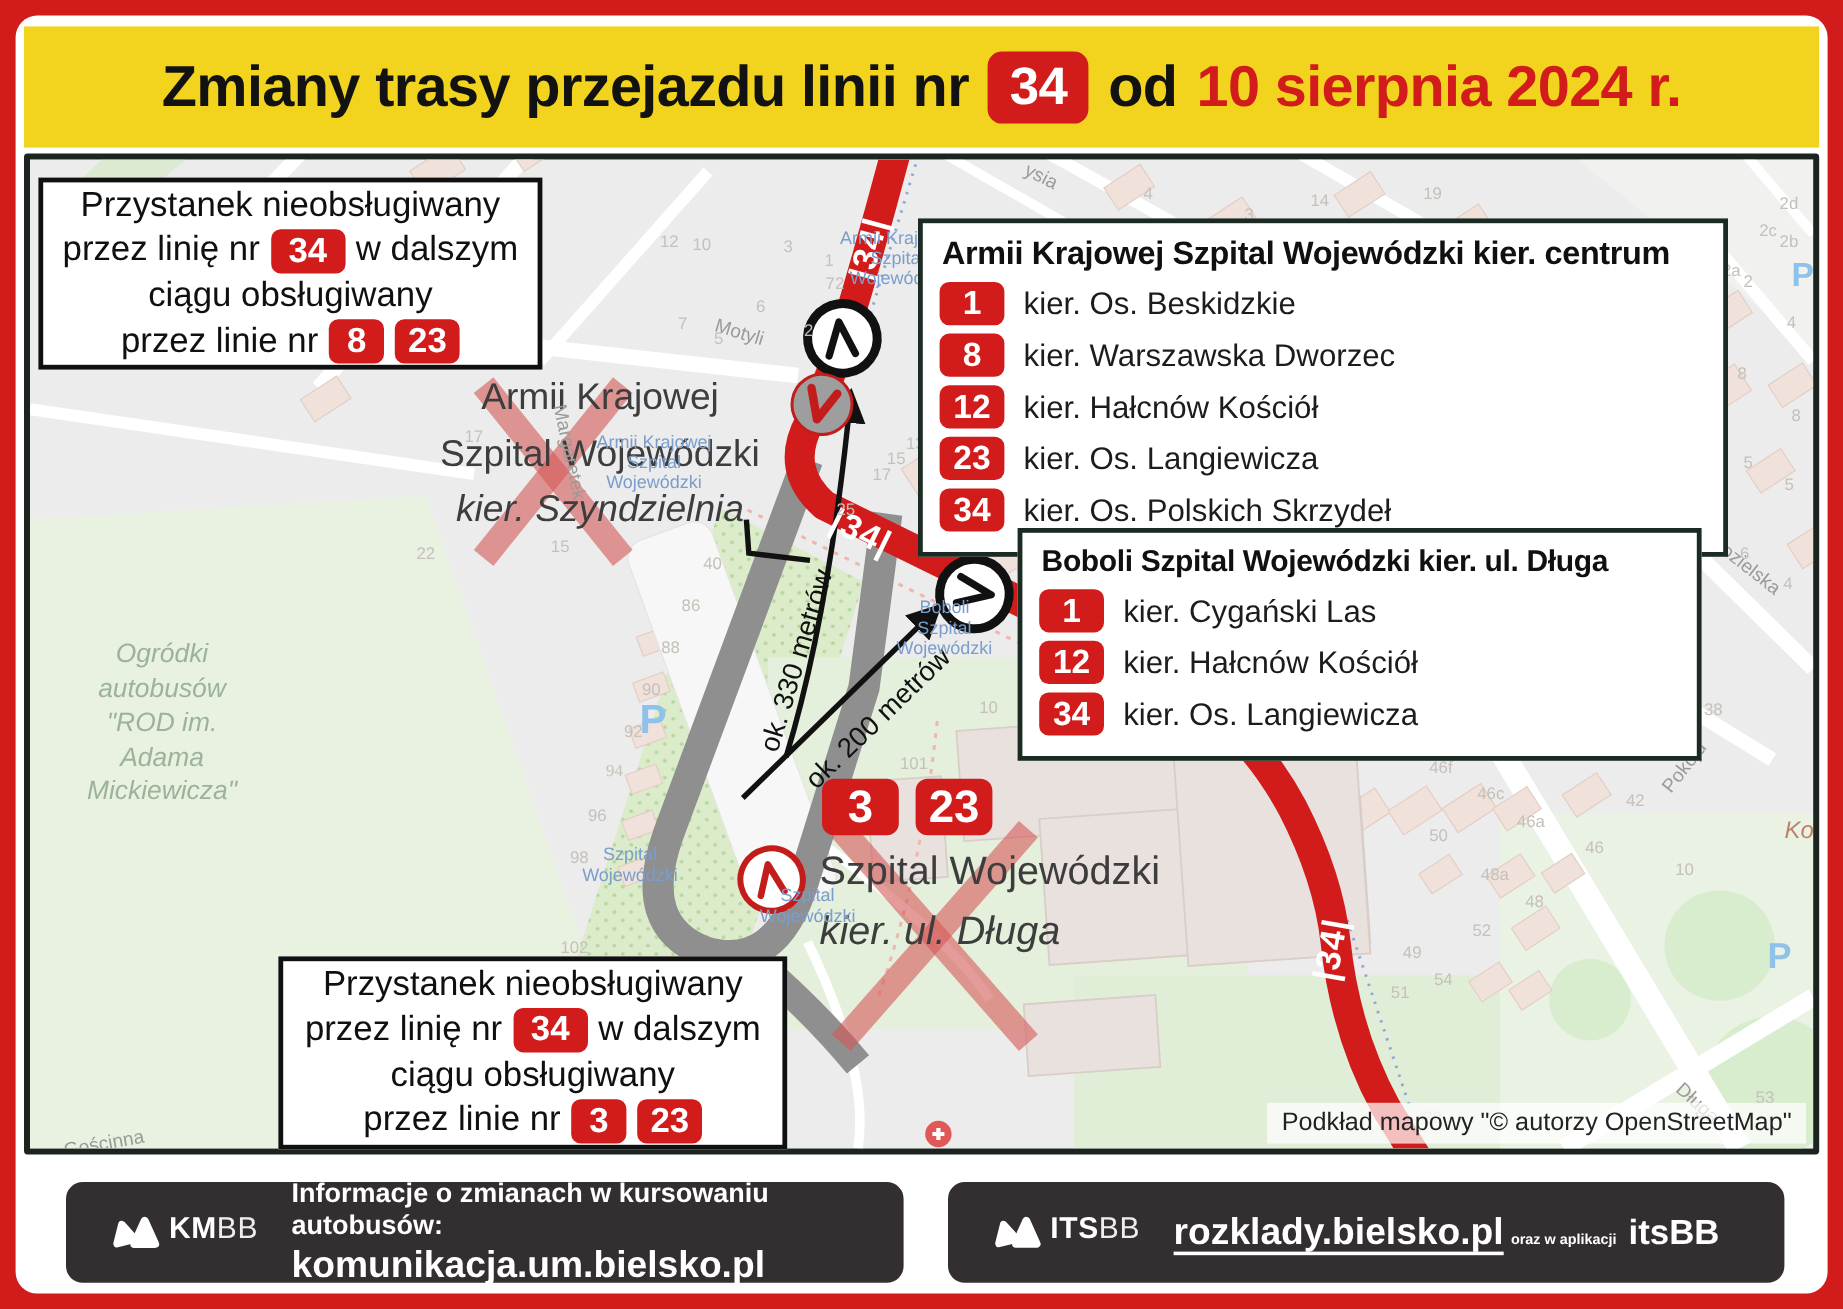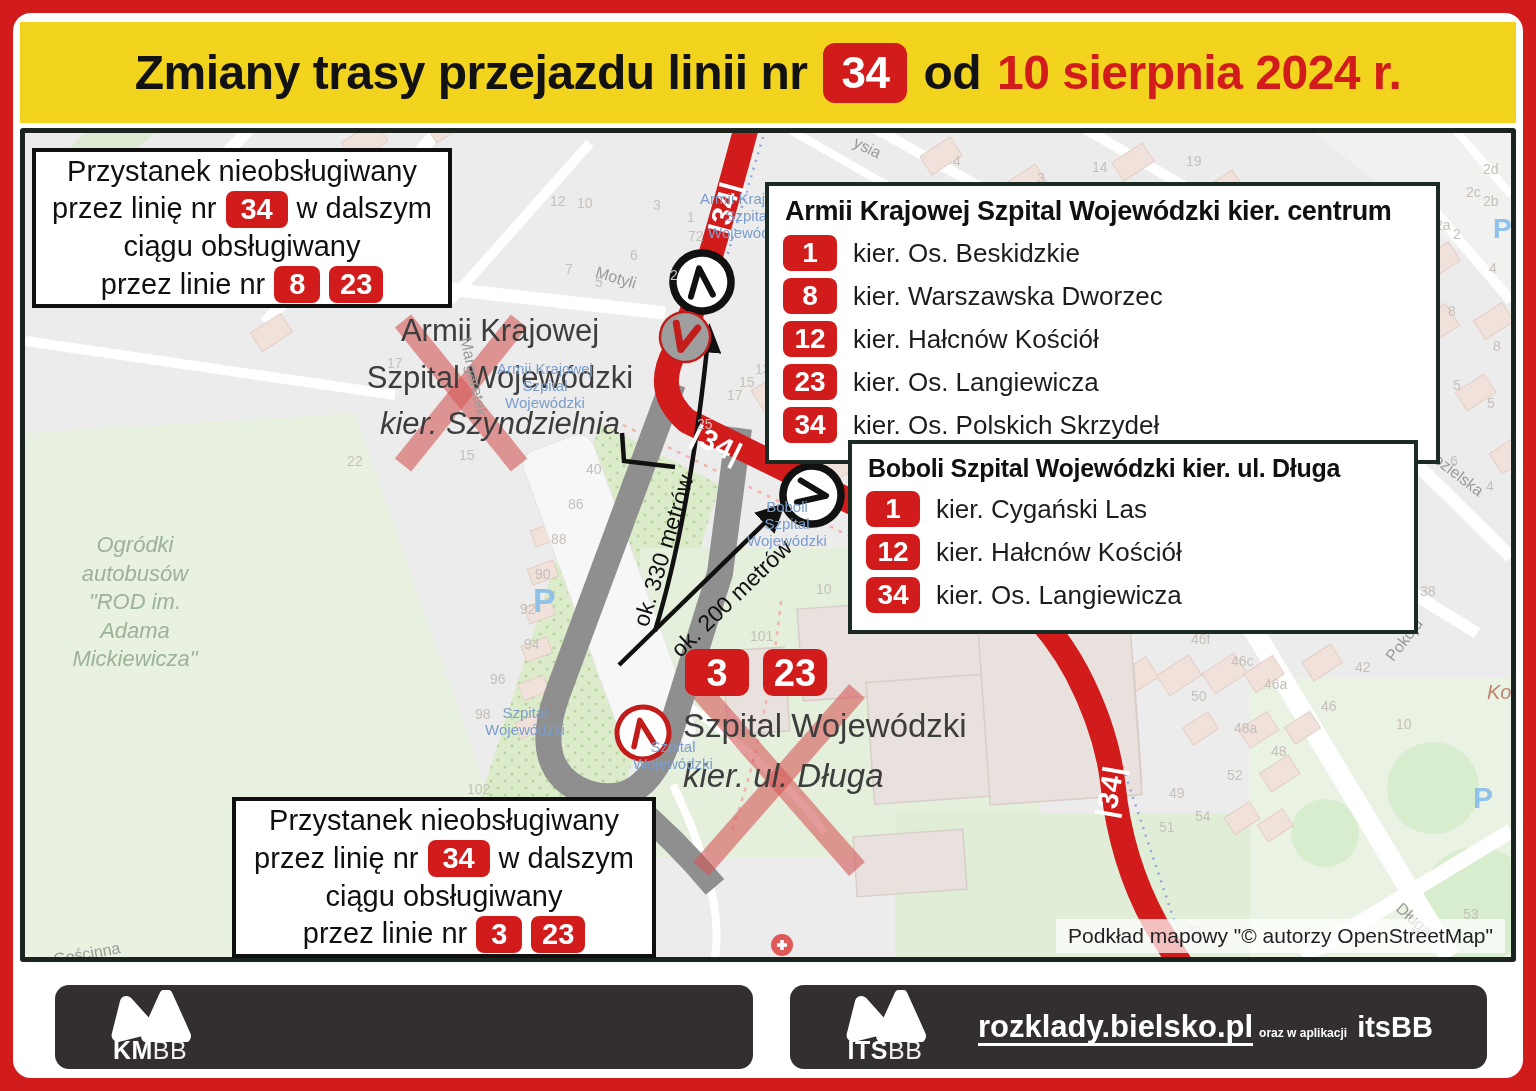--- a/index.html
+++ b/index.html
@@ -65,21 +65,21 @@
   
   .attrib{
     position:absolute;right:6px;bottom:4px;background:rgba(255,255,255,0.72);
     padding:5px 12px;font-size:21px;color:#222;
   }
   
   .footer-box{
     position:absolute;top:985px;height:84px;background:#332e2f;border-radius:14px;
     display:flex;align-items:center;color:#fff;padding:0 0 0 30px;box-sizing:border-box;
   }
-  .logo-col{display:flex;flex-direction:column;align-items:center;width:130px;margin-right:28px;}
+  .logo-col{display:flex;flex-direction:row;align-items:center;width:130px;margin-right:28px;}
   .logo-text{font-size:25px;letter-spacing:0.5px;margin-top:-6px;}
   .logo-text .b{font-weight:bold;}
   .logo-text .l{font-weight:normal;opacity:.92;}
   .foot-line1{font-weight:bold;font-size:22.5px;margin-bottom:2px;}
   .foot-link{font-weight:bold;font-size:31px;text-decoration:underline;text-decoration-thickness:3px;text-underline-offset:6px;color:#fff;}
   .foot-mid{font-weight:bold;font-size:12px;margin:0 10px 0 6px;}
   .foot-app{font-weight:bold;font-size:29px;}
 </style>
 </head>
 <body>
@@ -341,21 +341,21 @@
       <span class="hn" style="left: 788px; top: 289px;">18c</span>
       <span class="hn" style="left: 778px; top: 303px;">18d</span>
       <span class="hn" style="left: 832px; top: 293px;">19</span>
       <span class="hn" style="left: 894px; top: 275px;">17</span>
       <span class="hn" style="left: 930px; top: 318px;">33a</span>
       <span class="hn" style="left: 561px; top: 328px;">40</span>
       <span class="hn" style="left: 543px; top: 363px;">86</span>
       <span class="hn" style="left: 526px; top: 398px;">88</span>
       <span class="hn" style="left: 510px; top: 433px;">90</span>
       <span class="hn" style="left: 495px; top: 468px;">92</span>
-      <span class="hn" style="left: 499px; top: 503px;">94</span>
+      <span class="hn" style="left: 480px; top: 503px; font-family: Liberation Serif, serif;">94</span>
       <span class="hn" style="left: 465px; top: 538px;">96</span>
       <span class="hn" style="left: 450px; top: 573px;">98</span>
       <span class="hn" style="left: 418px; top: 648px; margin-left: 24px;">102</span>
       <span class="hn" style="left: 406px; top: 686px;">104</span>
       <span class="hn" style="left: 725px; top: 495px;">101</span>
       <span class="hn" style="left: 791px; top: 448px;">10</span>
       <span class="hn" style="left: 1133px; top: 478px;">46h</span>
       <span class="hn" style="left: 1166px; top: 498px;">46f</span>
       <span class="hn" style="left: 1206px; top: 520px;">46c</span>
       <span class="hn" style="left: 1239px; top: 543px;">46a</span>
@@ -496,20 +496,24 @@
 <div class="footer-box" style="left:55px;width:698px;">
   <div class="logo-col">
     <svg width="116" height="52" viewBox="0 0 116 52">
       <path d="M22,42 L38,12 L54,42 Z" fill="#fff" stroke="#fff" stroke-width="13" stroke-linejoin="round" transform="rotate(-14 38 27)"></path>
       <path d="M56,46 L74,6 L92,46 Z" fill="#fff" stroke="#fff" stroke-width="14" stroke-linejoin="round"></path>
     </svg>
     <div class="logo-text">
       <span class="b">KM</span><span class="l">BB</span>
     </div>
   </div>
+  <div>
+    <div class="foot-line1">Informacje o zmianach w kursowaniu autobusów:</div>
+    <a class="foot-link">komunikacja.um.bielsko.pl</a>
+  </div>
 </div>
 
 <div class="footer-box" style="left:790px;width:697px;">
   <div class="logo-col">
     <svg width="116" height="52" viewBox="0 0 116 52">
       <path d="M22,42 L38,12 L54,42 Z" fill="#fff" stroke="#fff" stroke-width="13" stroke-linejoin="round" transform="rotate(-14 38 27)"></path>
       <path d="M56,46 L74,6 L92,46 Z" fill="#fff" stroke="#fff" stroke-width="14" stroke-linejoin="round"></path>
     </svg>
     <div class="logo-text">
       <span class="b">ITS</span><span class="l">BB</span>

